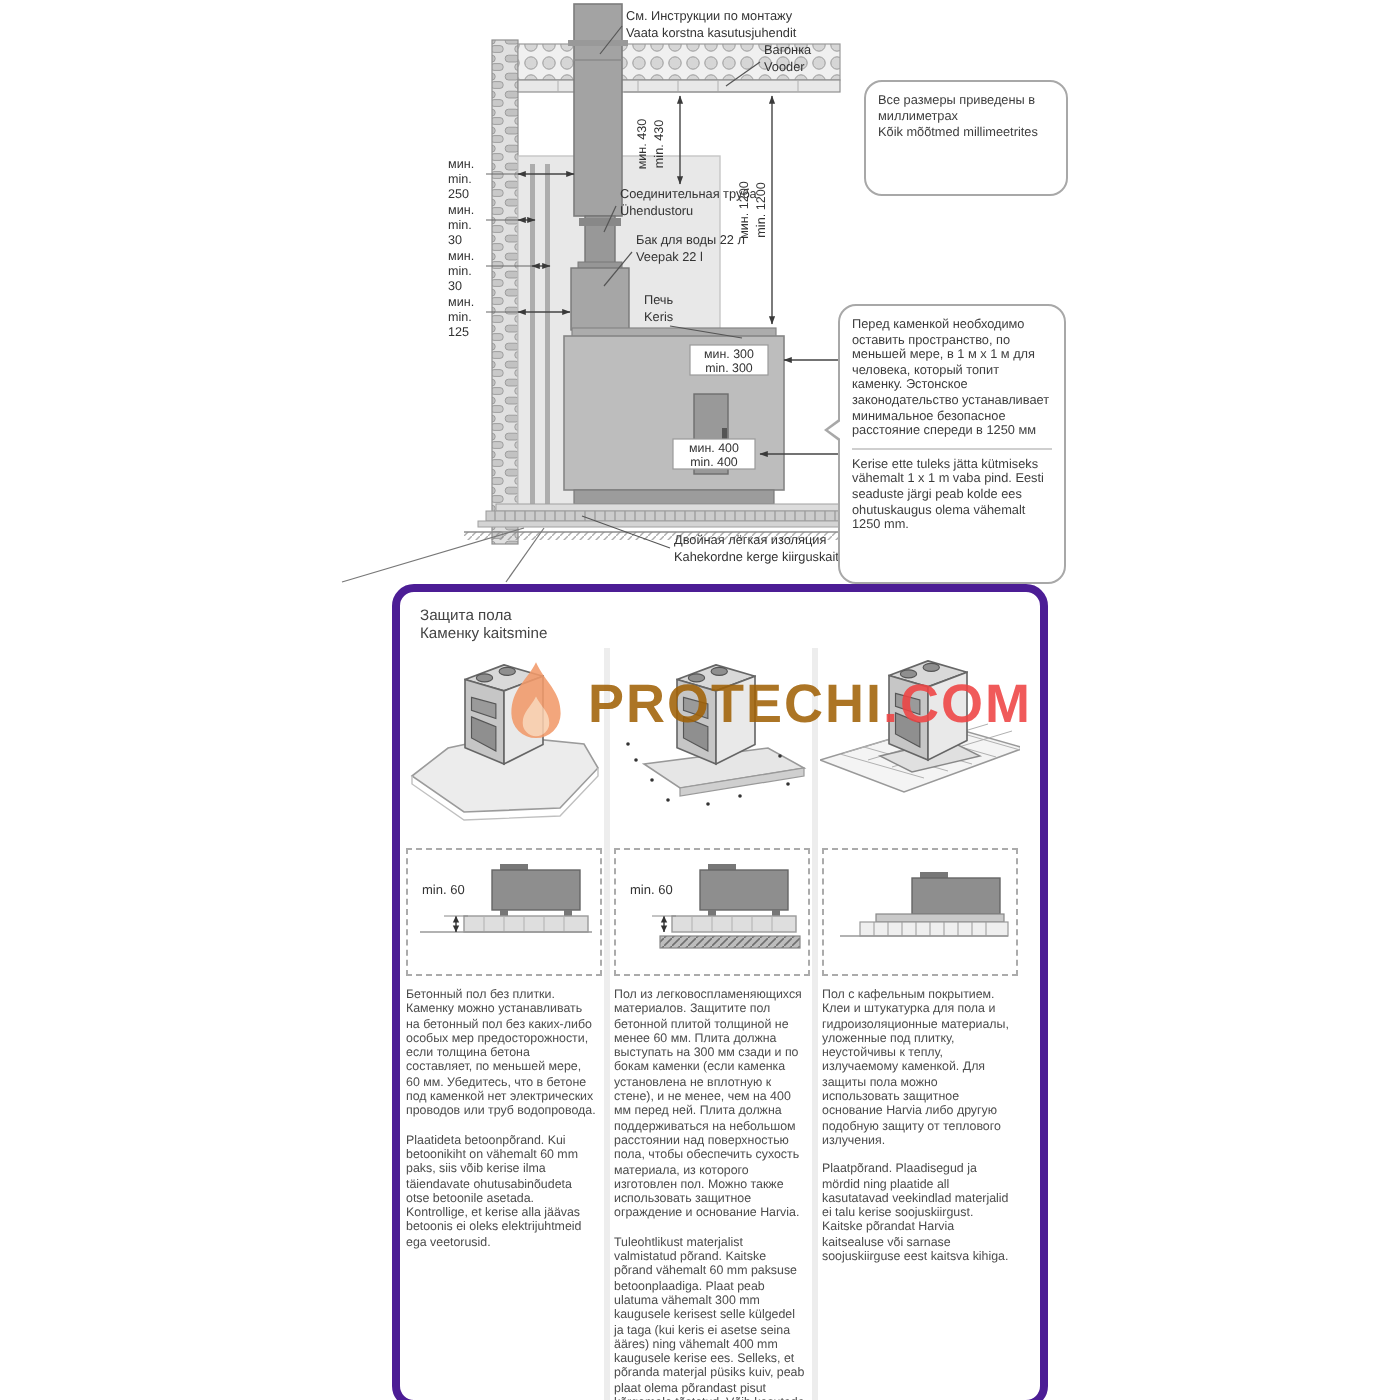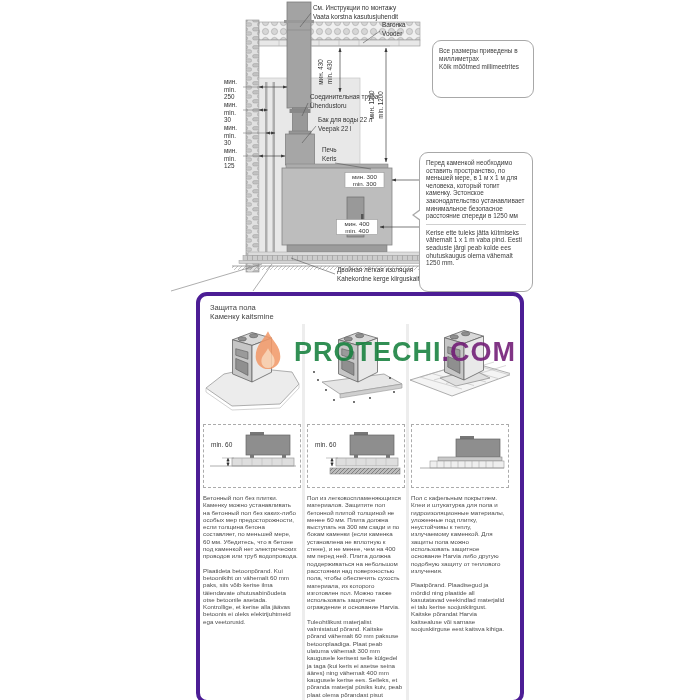--- a/index.html
+++ b/index.html
@@ -26,22 +26,22 @@
   .panel-title{position:absolute;left:10px;top:7px;font-size:7.6px;line-height:9px;color:#444;}
   .vdiv{position:absolute;top:28px;height:460px;width:3px;background:#ededed;}
   .illus{position:absolute;top:26px;width:100px;height:100px;}
   .dashbox{position:absolute;top:128px;width:96px;height:62px;border:1px dashed #ababab;}
   .coltext{position:absolute;top:198px;width:96px;font-size:6.2px;line-height:7.3px;color:#4c4c4c;}
   .coltext p{margin:0 0 7px 0;}
   
   .watermark{position:absolute;left:250px;top:329px;display:flex;align-items:center;
              z-index:5;opacity:0.88;pointer-events:none;}
   .wm-text{font-size:27px;font-weight:bold;letter-spacing:1px;margin-left:8px;}
-  .wm-name{color:#15803d;}
-  .wm-tld{color:#701a75;}
+  .wm-name{color:#a16207;}
+  .wm-tld{color:#ef4444;}
 </style>
 </head>
 <body>
 
 <div id="page">
 
   <svg style="position:absolute;left:0;top:0;" width="700" height="300" viewBox="0 0 700 300">
     <defs>
       <pattern id="pw" width="12" height="9" patternUnits="userSpaceOnUse">
         <rect width="12" height="9" fill="#e0e0e0"></rect>

